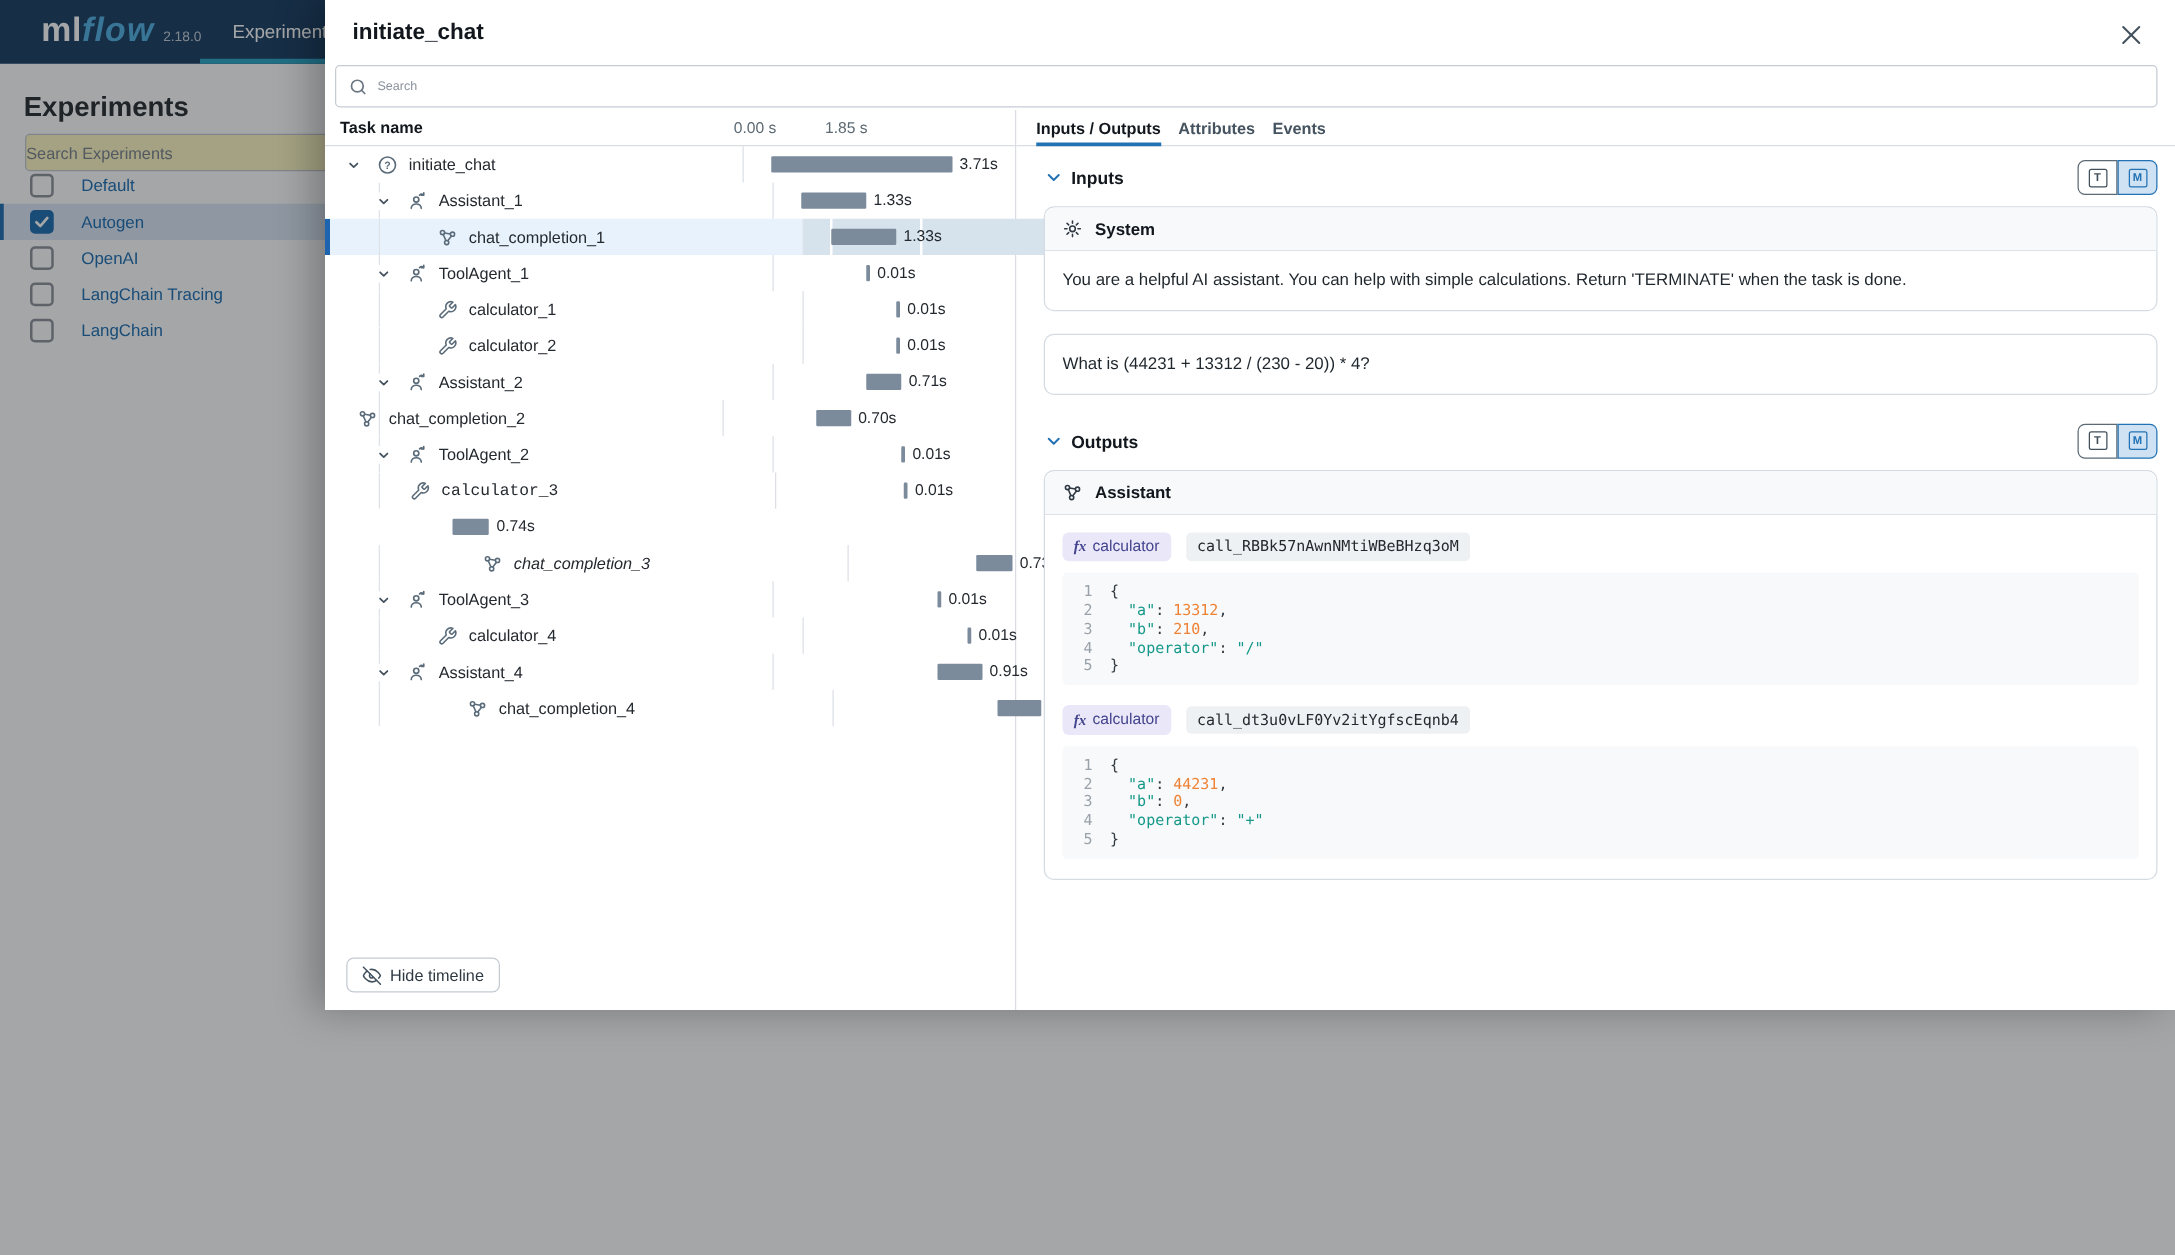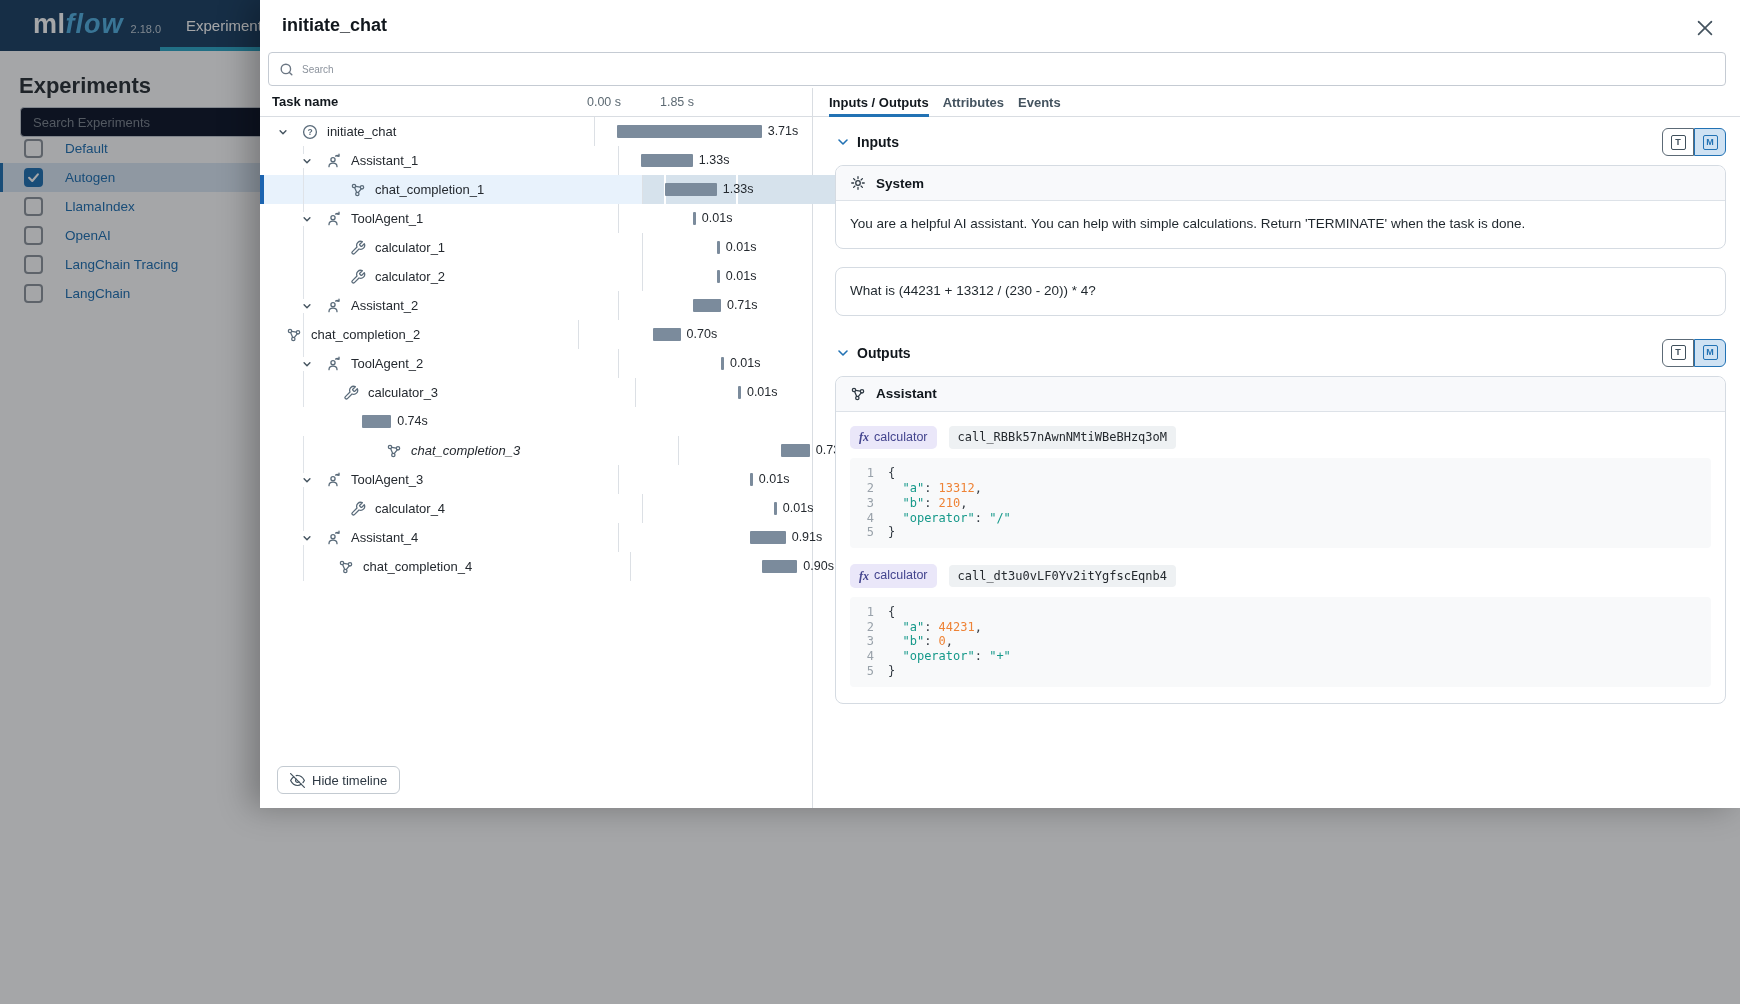--- a/index.html
+++ b/index.html
@@ -12,21 +12,21 @@
   .topnav{position:absolute;top:0;left:0;right:0;height:51px;background:#1d4264;}
   .logo{position:absolute;left:33px;top:9px;display:flex;align-items:baseline;}
   .logo .ml{font-size:27px;font-weight:800;color:#fff;letter-spacing:.5px;}
   .logo .flow{font-size:27px;font-weight:700;font-style:italic;color:#55b2e2;letter-spacing:1px;}
   .logo .ver{font-size:11px;color:#c2cdd7;margin-left:7px;}
   .nav-item{position:absolute;left:172px;top:0;height:51px;display:flex;align-items:center;
             color:#fff;font-size:15px;padding:0 14px;}
   .nav-underline{position:absolute;left:160px;bottom:0;width:108px;height:4px;background:#2ea8c8;}
   .bp-heading{position:absolute;left:19px;top:73px;font-size:22px;font-weight:700;color:#2b3136;}
   .bp-search{position:absolute;left:20px;top:107px;width:262px;height:28px;border:1px solid #c5cbd3;
-             border-radius:4px;display:flex;align-items:center;padding-left:12px;background:#0f172a;
+             border-radius:4px;display:flex;align-items:center;padding-left:0;background:#fef9c3;
              font-size:13px;color:#7d858f;}
   .exp-list{position:absolute;left:0;top:134px;width:260px;}
   .exp-row{height:29px;display:flex;align-items:center;padding-left:24px;position:relative;}
   .exp-row.selected{background:#dce9f6;}
   .exp-row.selected::before{content:"";position:absolute;left:0;top:0;bottom:0;width:3px;background:#2272b4;}
   .cb{width:15px;height:15px;border:2px solid #8f969e;border-radius:4px;background:#fff;flex:0 0 auto;}
   .cb.checked{border-color:#2272b4;background:#2272b4;display:flex;align-items:center;justify-content:center;}
   .exp-label{margin-left:22px;font-size:13.5px;color:#2272b4;}
   .dim{position:absolute;inset:0;background:rgba(10,13,18,0.37);z-index:5;}
 
@@ -131,24 +131,20 @@
         <div class="exp-row selected">
           <span class="cb checked">
             <svg viewBox="0 0 24 24" fill="none" stroke="#ffffff" stroke-width="3.4" stroke-linecap="round" stroke-linejoin="round">
               <polyline points="5 12.5 10 17.5 19 7"></polyline>
             </svg>
           </span>
           <span class="exp-label">Autogen</span>
         </div>
         <div class="exp-row">
           <span class="cb"></span>
-          <span class="exp-label">LlamaIndex</span>
-        </div>
-        <div class="exp-row">
-          <span class="cb"></span>
           <span class="exp-label">OpenAI</span>
         </div>
         <div class="exp-row">
           <span class="cb"></span>
           <span class="exp-label">LangChain Tracing</span>
         </div>
         <div class="exp-row">
           <span class="cb"></span>
           <span class="exp-label">LangChain</span>
         </div>
@@ -376,21 +372,21 @@
                   </svg>
                 </span>
                 <span class="t-label">ToolAgent_2</span>
               </div>
               <div class="t-tl-cell">
                 <div class="bar" style="left: 101.95px; width: 3px;"></div>
                 <span class="dur" style="left: 110.95px;">0.01s</span>
               </div>
             </div>
             <div class="t-row">
-              <div class="t-name-cell" style="padding-left: 57px;">
+              <div class="t-name-cell" style="padding-left: 42px; font-family: Liberation Mono, monospace;">
                 <span class="guide"></span>
                 <span class="chev"></span>
                 <span class="t-icon">
                   <svg viewBox="0 0 24 24" fill="none" stroke="currentColor" stroke-width="1.9" stroke-linecap="round" stroke-linejoin="round">
                     <path d="M14.7 6.3a1 1 0 0 0 0 1.4l1.6 1.6a1 1 0 0 0 1.4 0l3.77-3.77a6 6 0 0 1-7.94 7.94l-6.91 6.91a2.12 2.12 0 0 1-3-3l6.91-6.91a6 6 0 0 1 7.94-7.94l-3.76 3.76z"></path>
                   </svg>
                 </span>
                 <span class="t-label">calculator_3</span>
               </div>
               <div class="t-tl-cell">
@@ -485,21 +481,21 @@
                   </svg>
                 </span>
                 <span class="t-label">Assistant_4</span>
               </div>
               <div class="t-tl-cell">
                 <div class="bar" style="left: 131.2px; width: 35.49px;"></div>
                 <span class="dur" style="left: 172.69px;">0.91s</span>
               </div>
             </div>
             <div class="t-row">
-              <div class="t-name-cell" style="padding-left: 52px;">
+              <div class="t-name-cell" style="padding-left: 88px;">
                 <span class="guide"></span>
                 <span class="chev"></span>
                 <span class="t-icon">
                   <svg viewBox="0 0 24 24" fill="none" stroke="currentColor" stroke-width="1.9" stroke-linecap="round">
                     <circle cx="6" cy="6" r="2.5"></circle>
                     <circle cx="18" cy="8" r="2.5"></circle>
                     <circle cx="11" cy="18" r="2.5"></circle>
                     <line x1="8.5" y1="6.6" x2="15.5" y2="7.7"></line>
                     <line x1="6.9" y1="8.4" x2="10.1" y2="15.7"></line>
                     <line x1="16.8" y1="10.2" x2="12.3" y2="15.9"></line>

